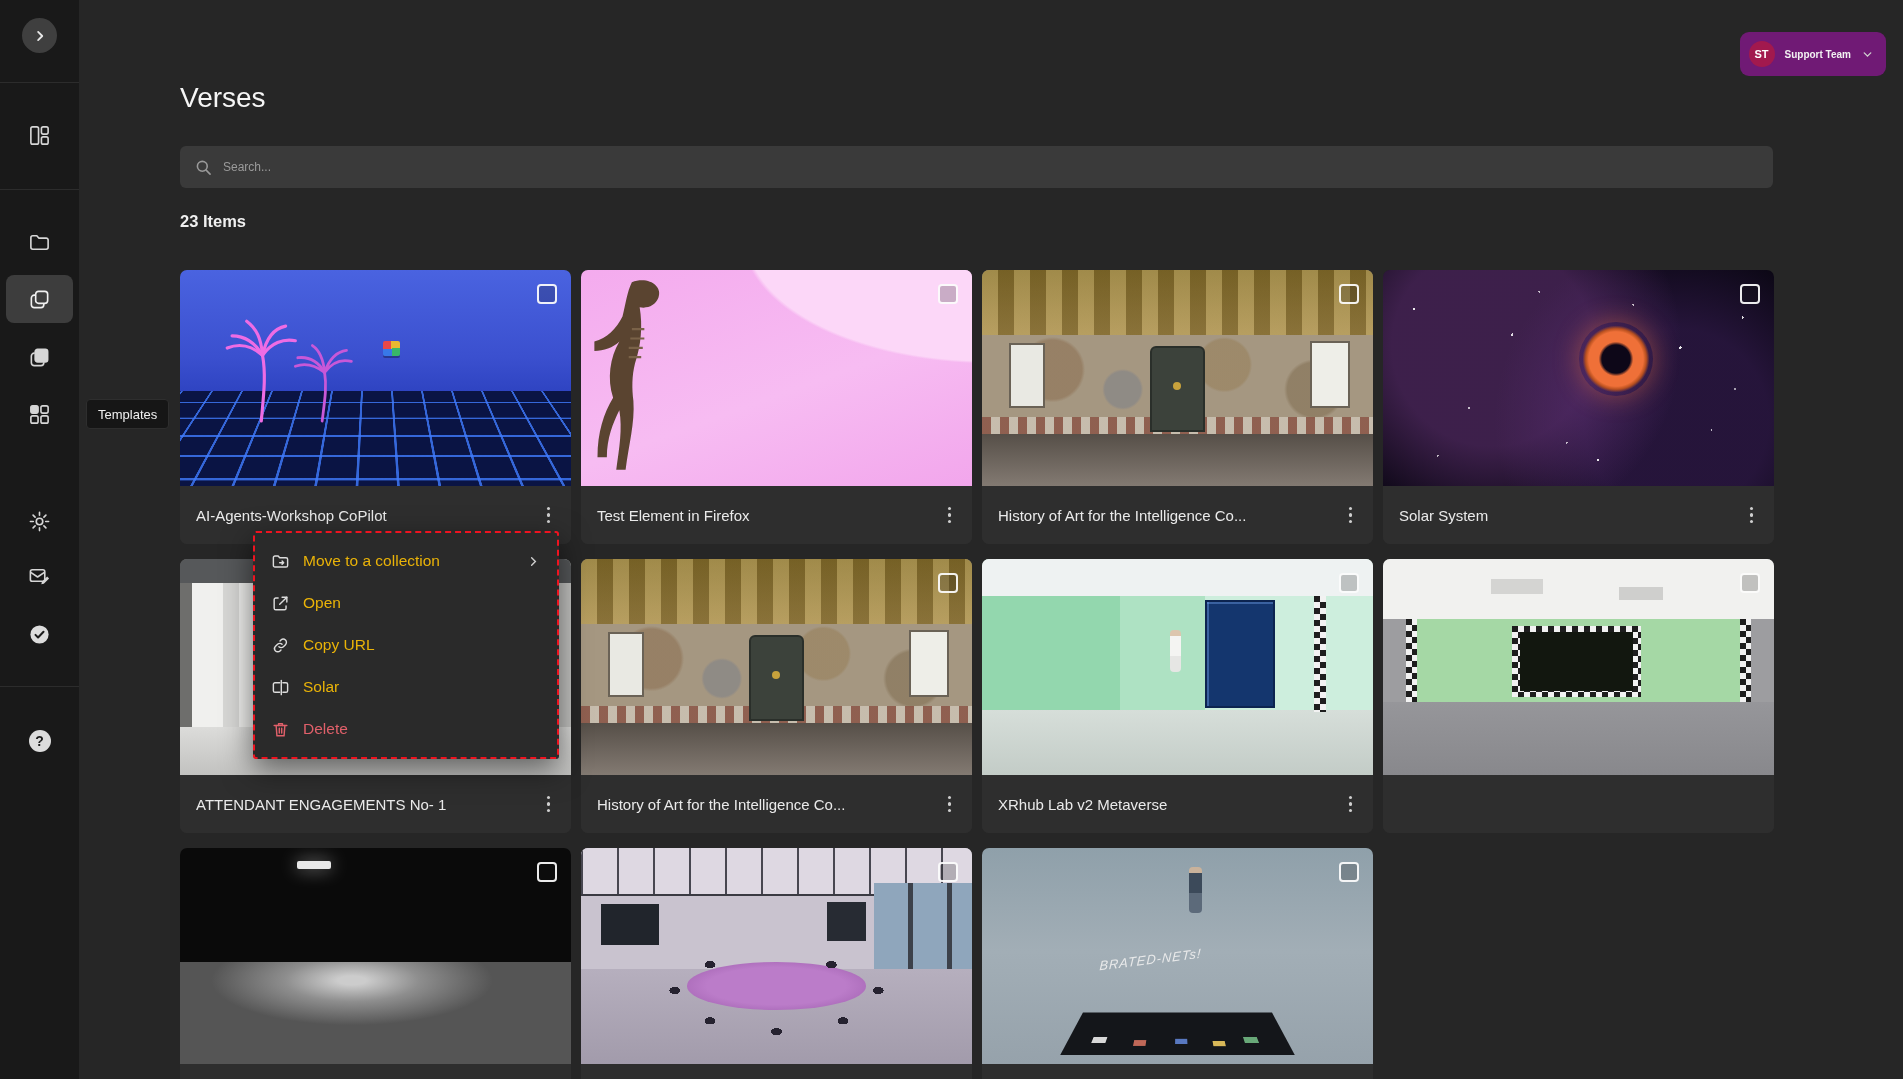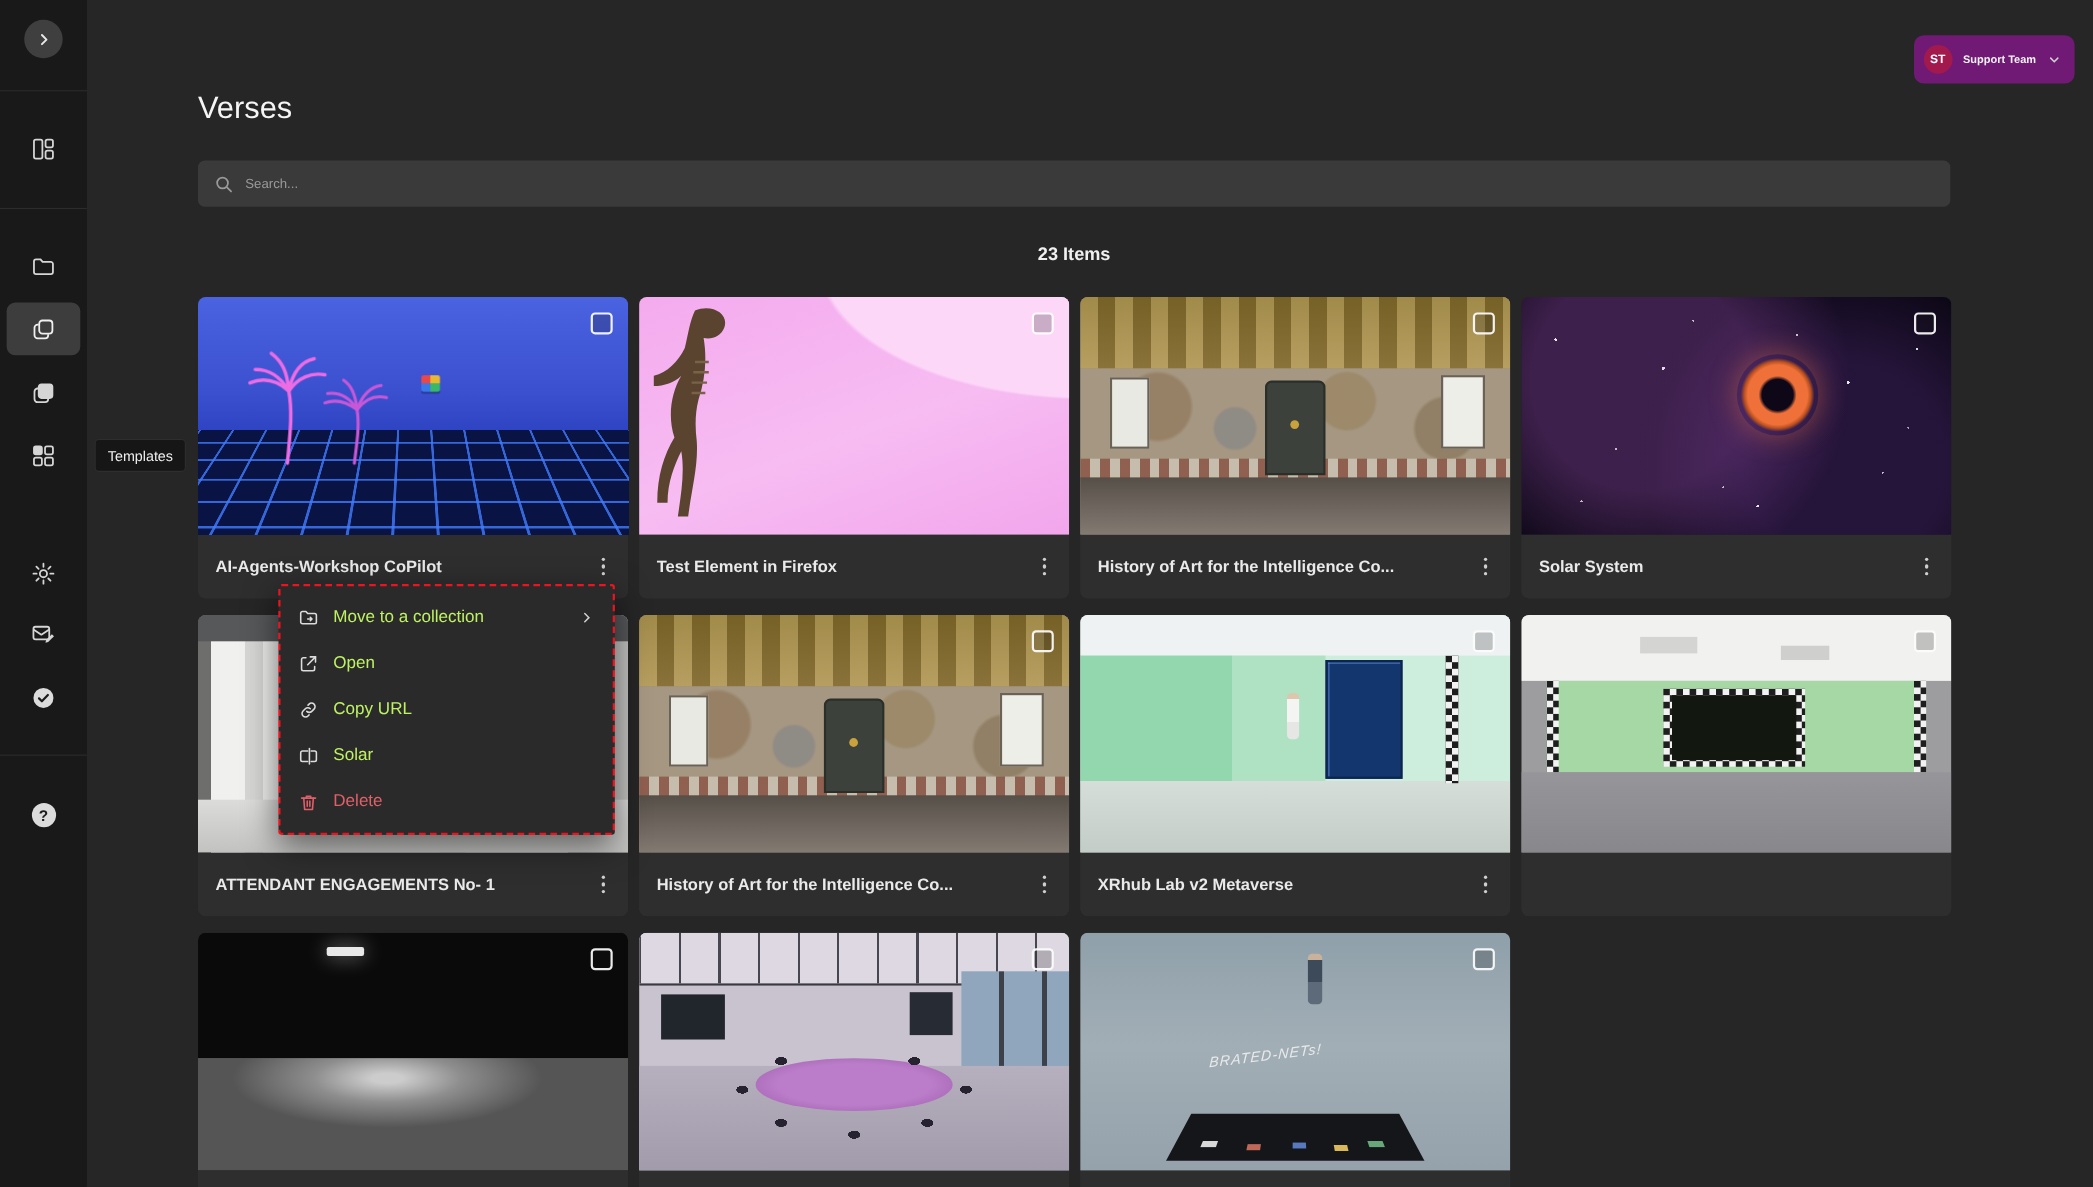--- a/index.html
+++ b/index.html
@@ -46,35 +46,35 @@
   .page-title { position:absolute; left:180px; top:82px; font-size:28px; font-weight:normal; color:#f5f5f5; }
   .searchbar {
     position:absolute; left:180px; top:146px; width:1593px; height:42px;
     background:#3a3a3a; border-radius:6px; display:flex; align-items:center; padding:0 14px; gap:10px;
   }
   .searchbar input {
     flex:1; background:transparent; border:none; outline:none; color:#22c55e; font-size:12px;
     font-family:"Liberation Sans", sans-serif;
   }
   .searchbar input::placeholder { color:#9a9a9a; }
-  .items-count { position:absolute; left:180px; top:222px; width:1593px; text-align:center; font-size:16.5px; font-weight:bold; color:#f0f0f0; }
+  .items-count { position:absolute; left:180px; top:212px; width:1593px; text-align:left; font-size:16.5px; font-weight:bold; color:#f0f0f0; }
   
   .cards-grid {
     position:absolute; left:180px; top:270px; width:1594px;
     display:grid; grid-template-columns:repeat(4,391px); column-gap:10px; row-gap:15px;
     grid-auto-rows:274px;
   }
   .card { background:#2e2e2e; border-radius:7px; overflow:hidden; position:relative; }
   .thumb { position:relative; height:216px; overflow:hidden; background:#444; }
   .cb {
     position:absolute; top:14px; right:14px; width:20px; height:20px; z-index:5;
     border:2px solid rgba(255,255,255,.92); border-radius:4px; background:rgba(25,25,25,.22); cursor:pointer;
   }
   .cbar { height:58px; display:flex; align-items:center; justify-content:space-between; padding:0 16px; background:#2e2e2e; }
-  .ctitle { font-size:15px; color:#eaeaea; white-space:nowrap; overflow:hidden; text-overflow:ellipsis; max-width:330px;font-weight:bold; }
+  .ctitle { font-size:15px; color:#eaeaea; white-space:nowrap; overflow:hidden; text-overflow:ellipsis; max-width:330px; }
   .kebab { display:flex; flex-direction:column; gap:3px; padding:6px 5px; cursor:pointer; }
   .kebab i { width:3.5px; height:3.5px; border-radius:50%; background:#cfcfcf; }
   
   .t-ai { background:linear-gradient(180deg,#4a63e0 0%,#3b50cf 40%,#2f44c2 56%); }
   .t-ai .floor {
     position:absolute; left:-15%; right:-15%; top:56%; height:70%;
     background-color:#0a1444;
     background-image:repeating-linear-gradient(90deg,rgba(64,124,255,.8) 0 2px,transparent 2px 30px),
                      repeating-linear-gradient(0deg,rgba(64,124,255,.8) 0 2px,transparent 2px 22px);
     transform:perspective(320px) rotateX(52deg); transform-origin:50% 0;
@@ -228,21 +228,21 @@
     transform:rotate(-7deg) skewX(-10deg); letter-spacing:1px; white-space:nowrap; opacity:.92;
   }
   
   .ctx-menu {
     position:absolute; left:253px; top:531px; width:306px; z-index:50;
     background:#2a2a2a; border:2px dashed #ef1320; border-radius:3px; padding:7px 0;
     box-shadow:0 10px 30px rgba(0,0,0,.55);
   }
   .ctx-item {
     height:42px; display:flex; align-items:center; gap:13px; padding:0 16px;
-    font-size:15.5px; color:#bef264; cursor:pointer;
+    font-size:15.5px; color:#eab308; cursor:pointer;
   }
   .ctx-item .sub { margin-left:auto; display:flex; }
   .ctx-item.danger { color:#e0606a; }
   svg.ic { flex:0 0 auto; }
 </style>
 </head>
 <body>
 
 <nav class="sidebar">
   <div class="side-toggle">

